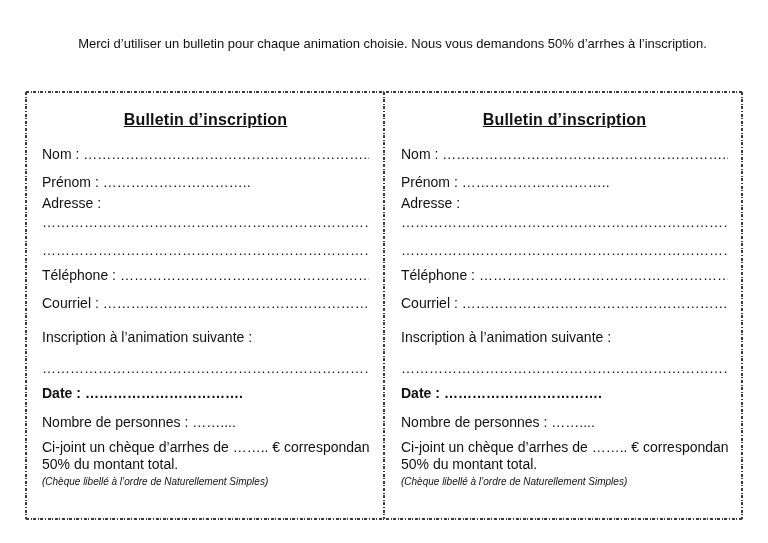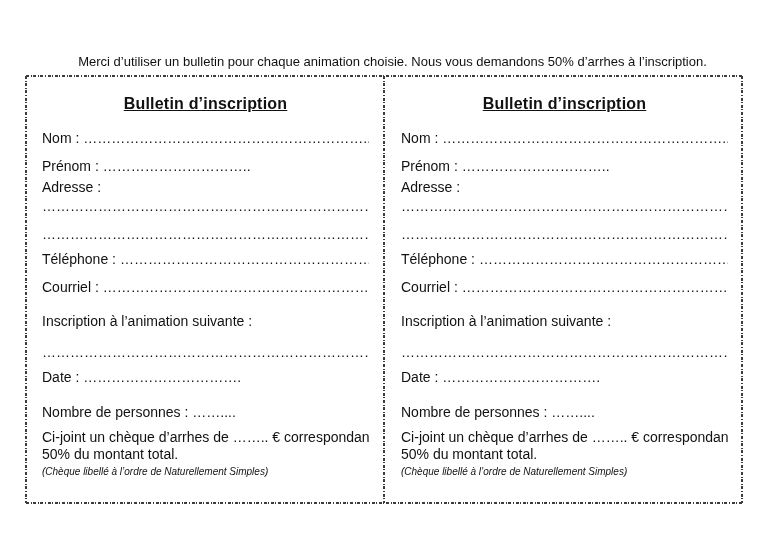--- a/index.html
+++ b/index.html
@@ -7,31 +7,31 @@
     width: 768px; height: 543px;
     background: #ffffff;
     position: relative;
     font-family: "Liberation Sans", sans-serif;
     color: #111111;
     overflow: hidden;
   }
 
   
   .intro {
-    padding-top: 52px;
+    padding-top: 34px;
     text-align: center;
     font-size: 13px;
     line-height: 20px;
     margin-left: 17px;
   }
 
   
   .cutout {
     position: absolute;
-    left: 26px; top: 76px;
+    left: 26px; top: 92px;
     width: 716px; height: 427px;
   }
   .hline, .vline { position: absolute; }
   .hline {
     left: 0; right: 0; height: 2px;
     background: repeating-linear-gradient(90deg,
       #3c3c3c 0 3px, transparent 3px 4.6px,
       #3c3c3c 4.6px 5.6px, transparent 5.6px 7.2px);
   }
   .vline {
@@ -74,22 +74,22 @@
 
   .r-nom      { margin-top: 15px; }
   .r-prenom   { margin-top: 9px; }
   .r-adresse  { margin-top: 2px; }
   .r-adr1     { margin-top: 0; }
   .r-adr2     { margin-top: 9px; }
   .r-tel      { margin-top: 6px; }
   .r-mail     { margin-top: 9px; }
   .r-anim     { margin-top: 15px; font-weight: normal; }
   .r-animline { margin-top: 12px; }
-  .r-date     { margin-top: 6px; }
-  .r-pers     { margin-top: 16px; }
+  .r-date     { margin-top: 6px; font-weight: bold; }
+  .r-pers     { margin-top: 10px; }
   .r-cheque   { margin-top: 7px; line-height: 17px; }
   .r-cheque2  { margin-top: 0;  line-height: 17px; }
   .r-note     { margin-top: 1px; font-style: italic; font-size: 10px; line-height: 15px; }
 </style>
 </head>
 <body>
 
 <div class="intro">
   <div>Merci d’utiliser un bulletin pour chaque animation choisie. Nous vous demandons 50% d’arrhes à l’inscription.</div>
 </div>

